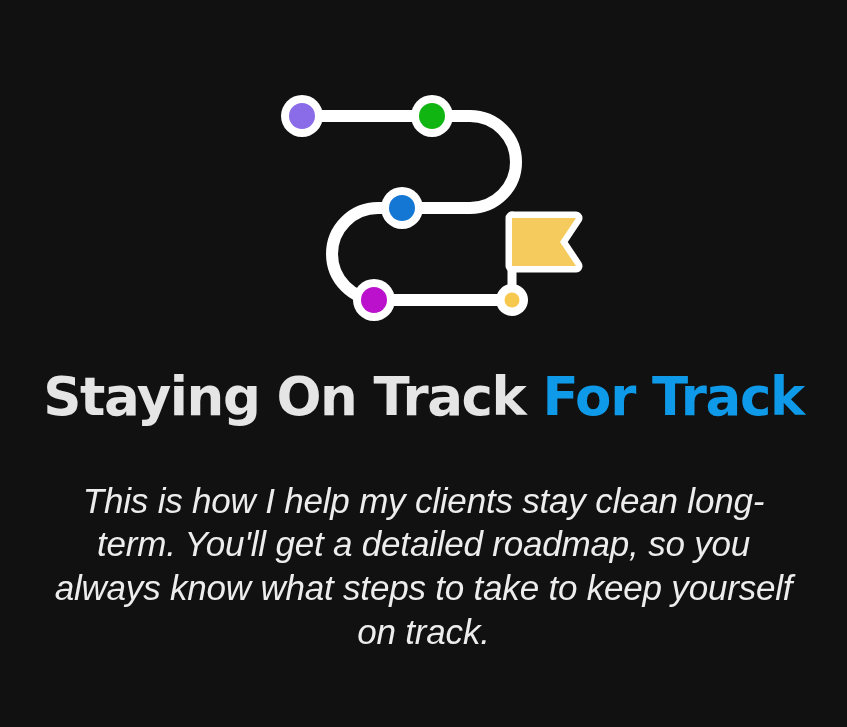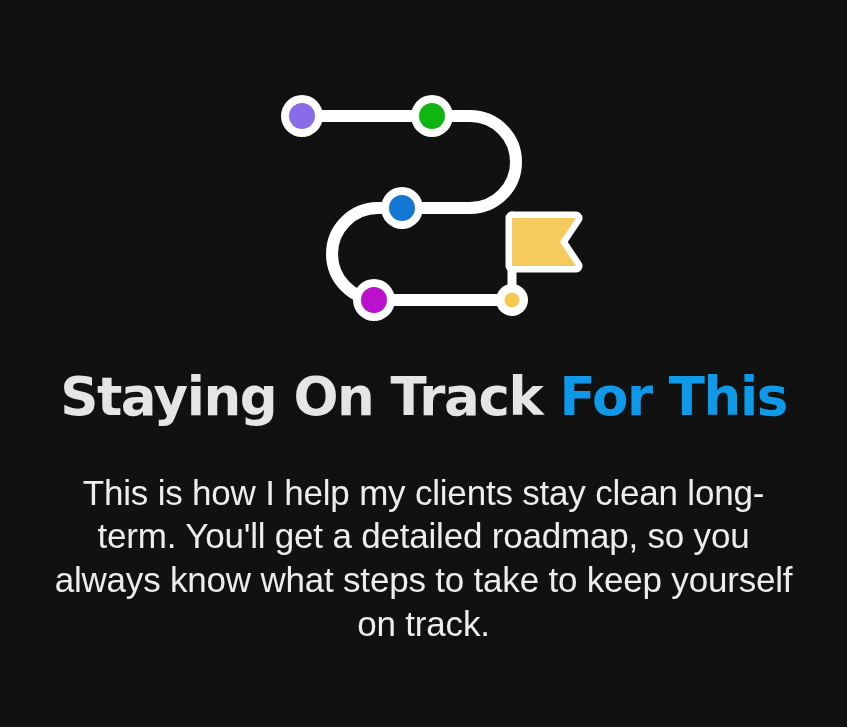--- a/index.html
+++ b/index.html
@@ -51,29 +51,30 @@
   }
   .headline .part-white {
     color: #e5e5e5;
   }
   .headline .part-accent {
     color: #0E9AE8;
   }
 
   
   .body-copy {
-    margin-top: 12px;
+    margin-top: 20px;
     width: 760px;
     text-align: center;
     color: #EDEDED;
     font-size: 35px;
     line-height: 1.25;
     font-weight: normal;
     letter-spacing: -0.2px;
     font-family: "Liberation Sans", sans-serif;
+    font-style: italic;
   }
 </style>
 </head>
 <body>
 
 <div id="root">
 
   <div class="illustration">
     <svg viewBox="0 0 300 220" xmlns="http://www.w3.org/2000/svg" aria-hidden="true">
 
@@ -100,18 +101,18 @@
       <circle cx="100" cy="212" r="21" fill="#FFFFFF"></circle>
       <circle cx="100" cy="212" r="13" fill="#BB10CC"></circle>
 
       <circle cx="238" cy="212" r="16" fill="#FFFFFF"></circle>
       <circle cx="238" cy="212" r="7.5" fill="#F6C84E"></circle>
 
     </svg>
   </div>
 
   <h1 class="headline">
-    <span class="part-white">Staying On Track</span><span class="part-accent"> For This</span>
+    <span class="part-white">Staying On Track</span><span class="part-accent"> For Track</span>
   </h1>
 
   <p class="body-copy">This is how I help my clients stay clean long-term. You'll get a detailed roadmap, so you always know what steps to take to keep yourself on track.</p>
 
 </div>
 
 </body></html>

